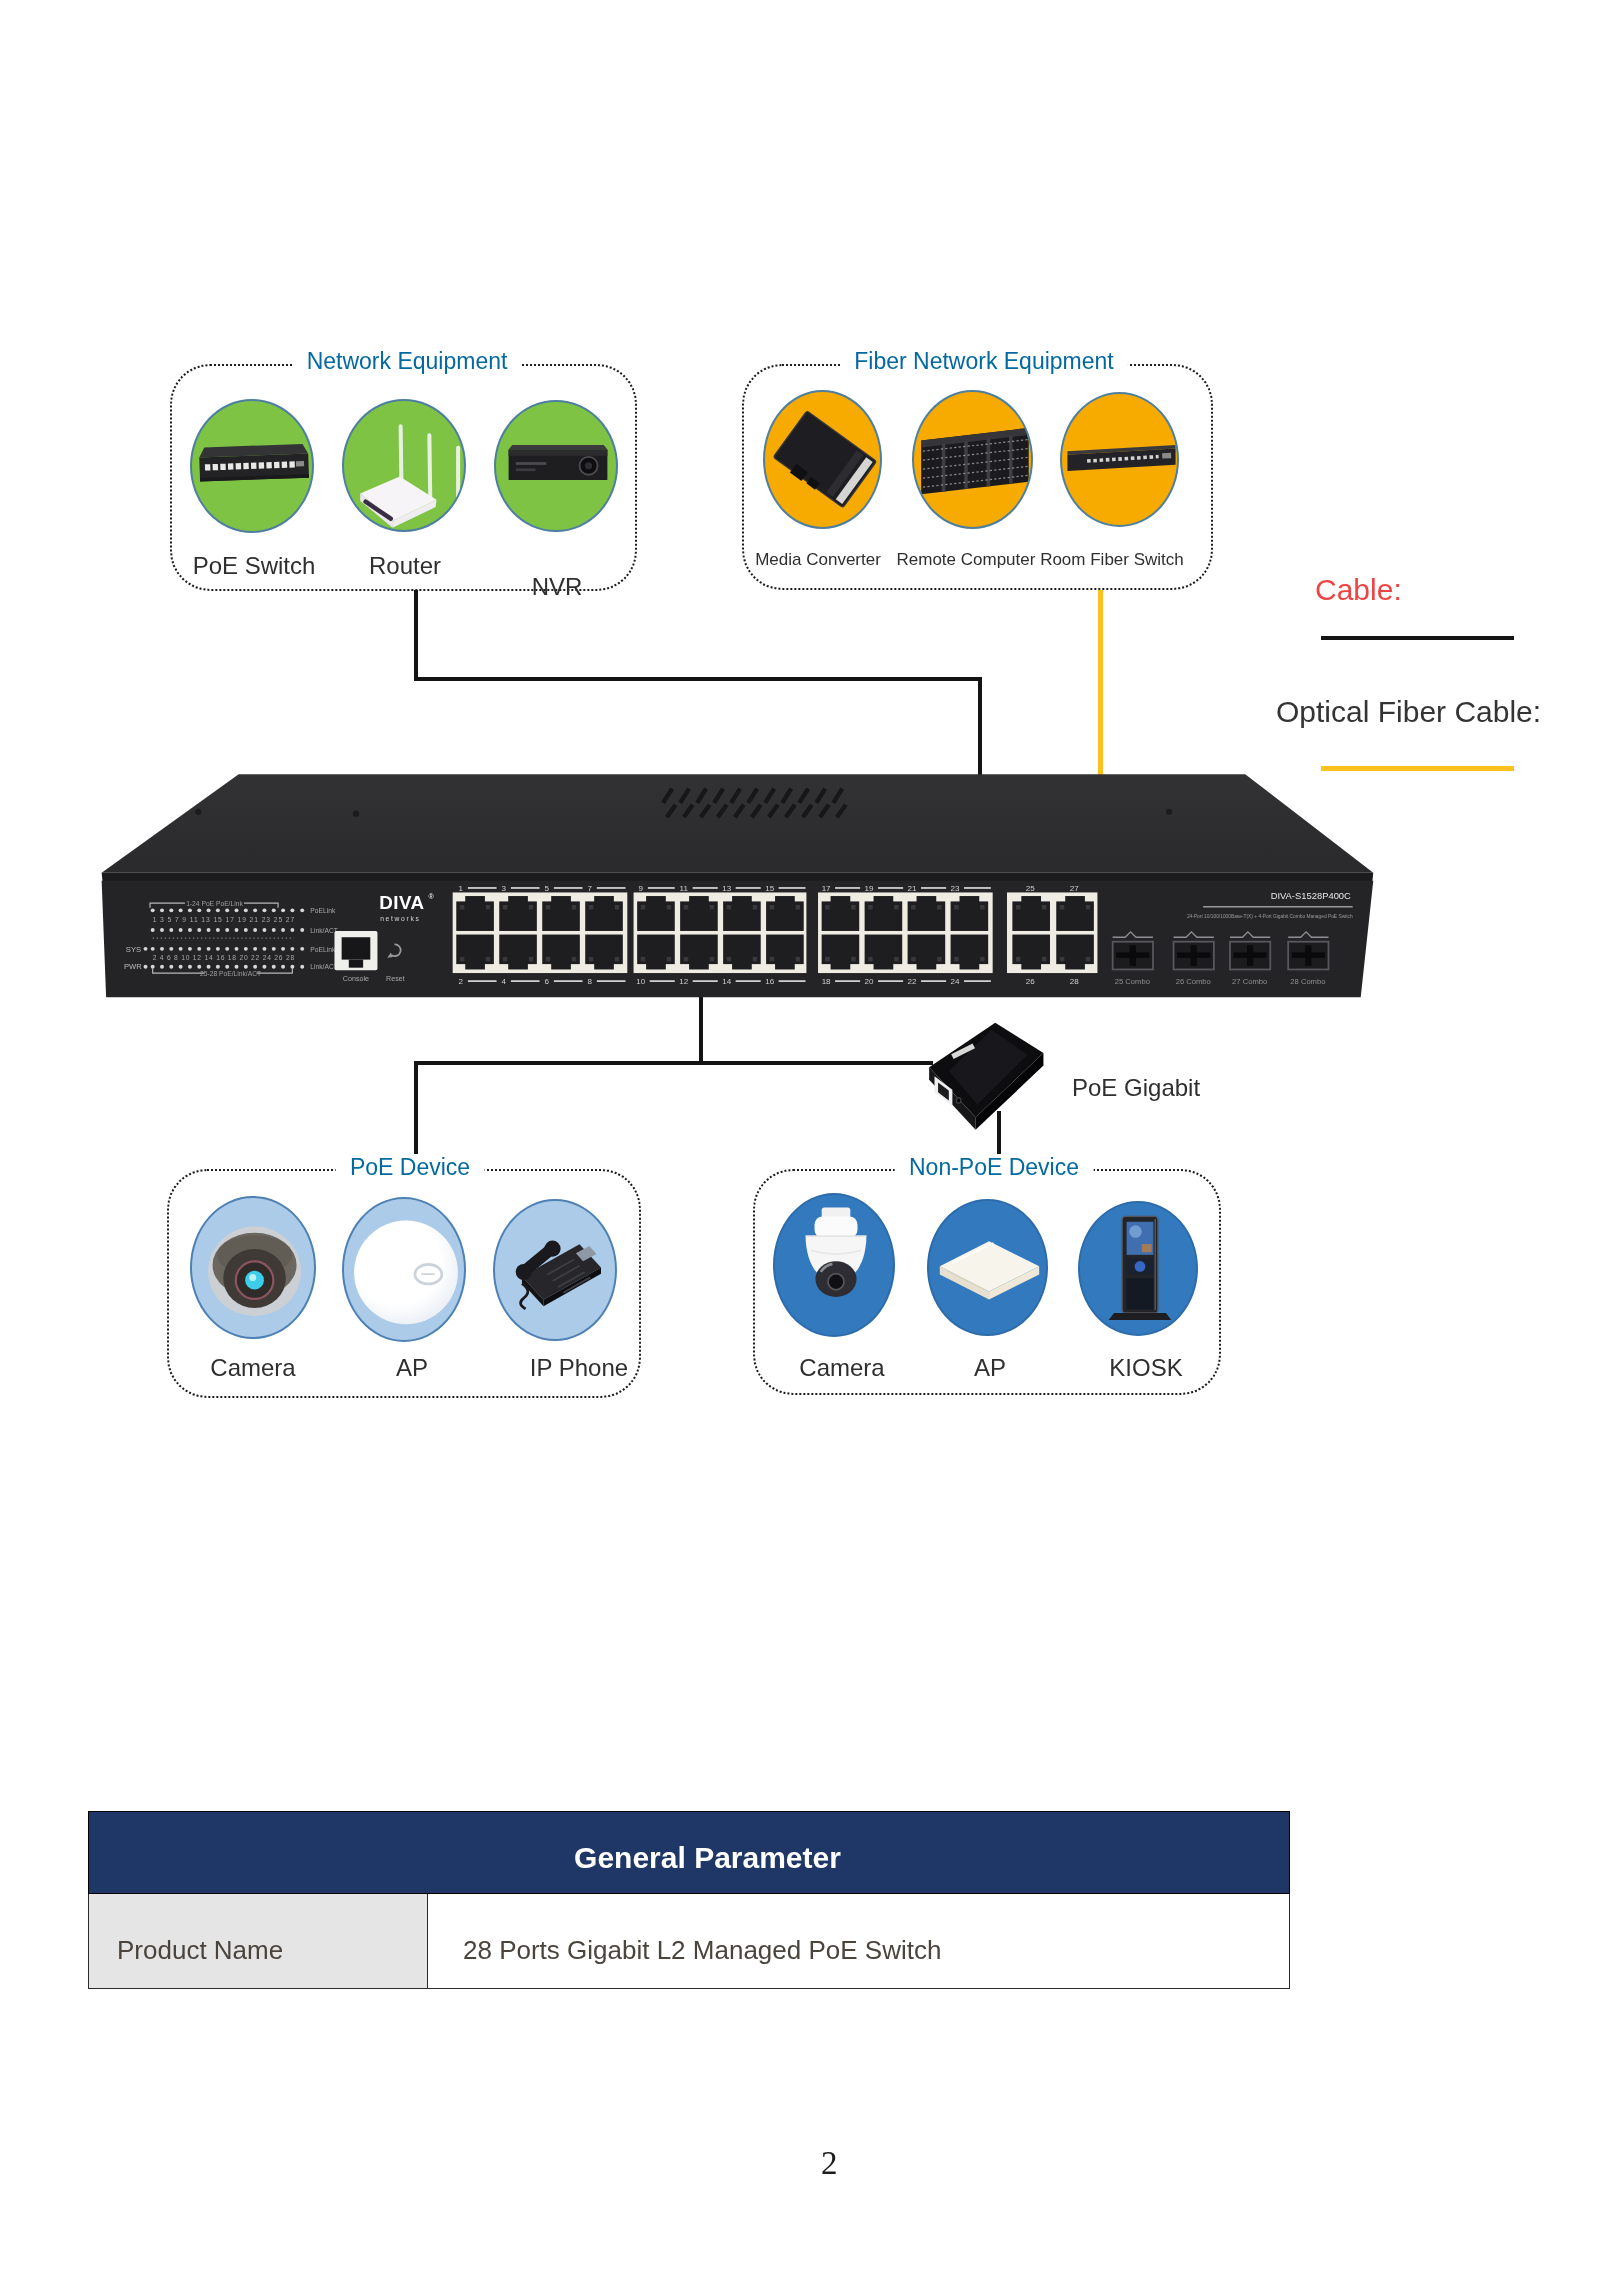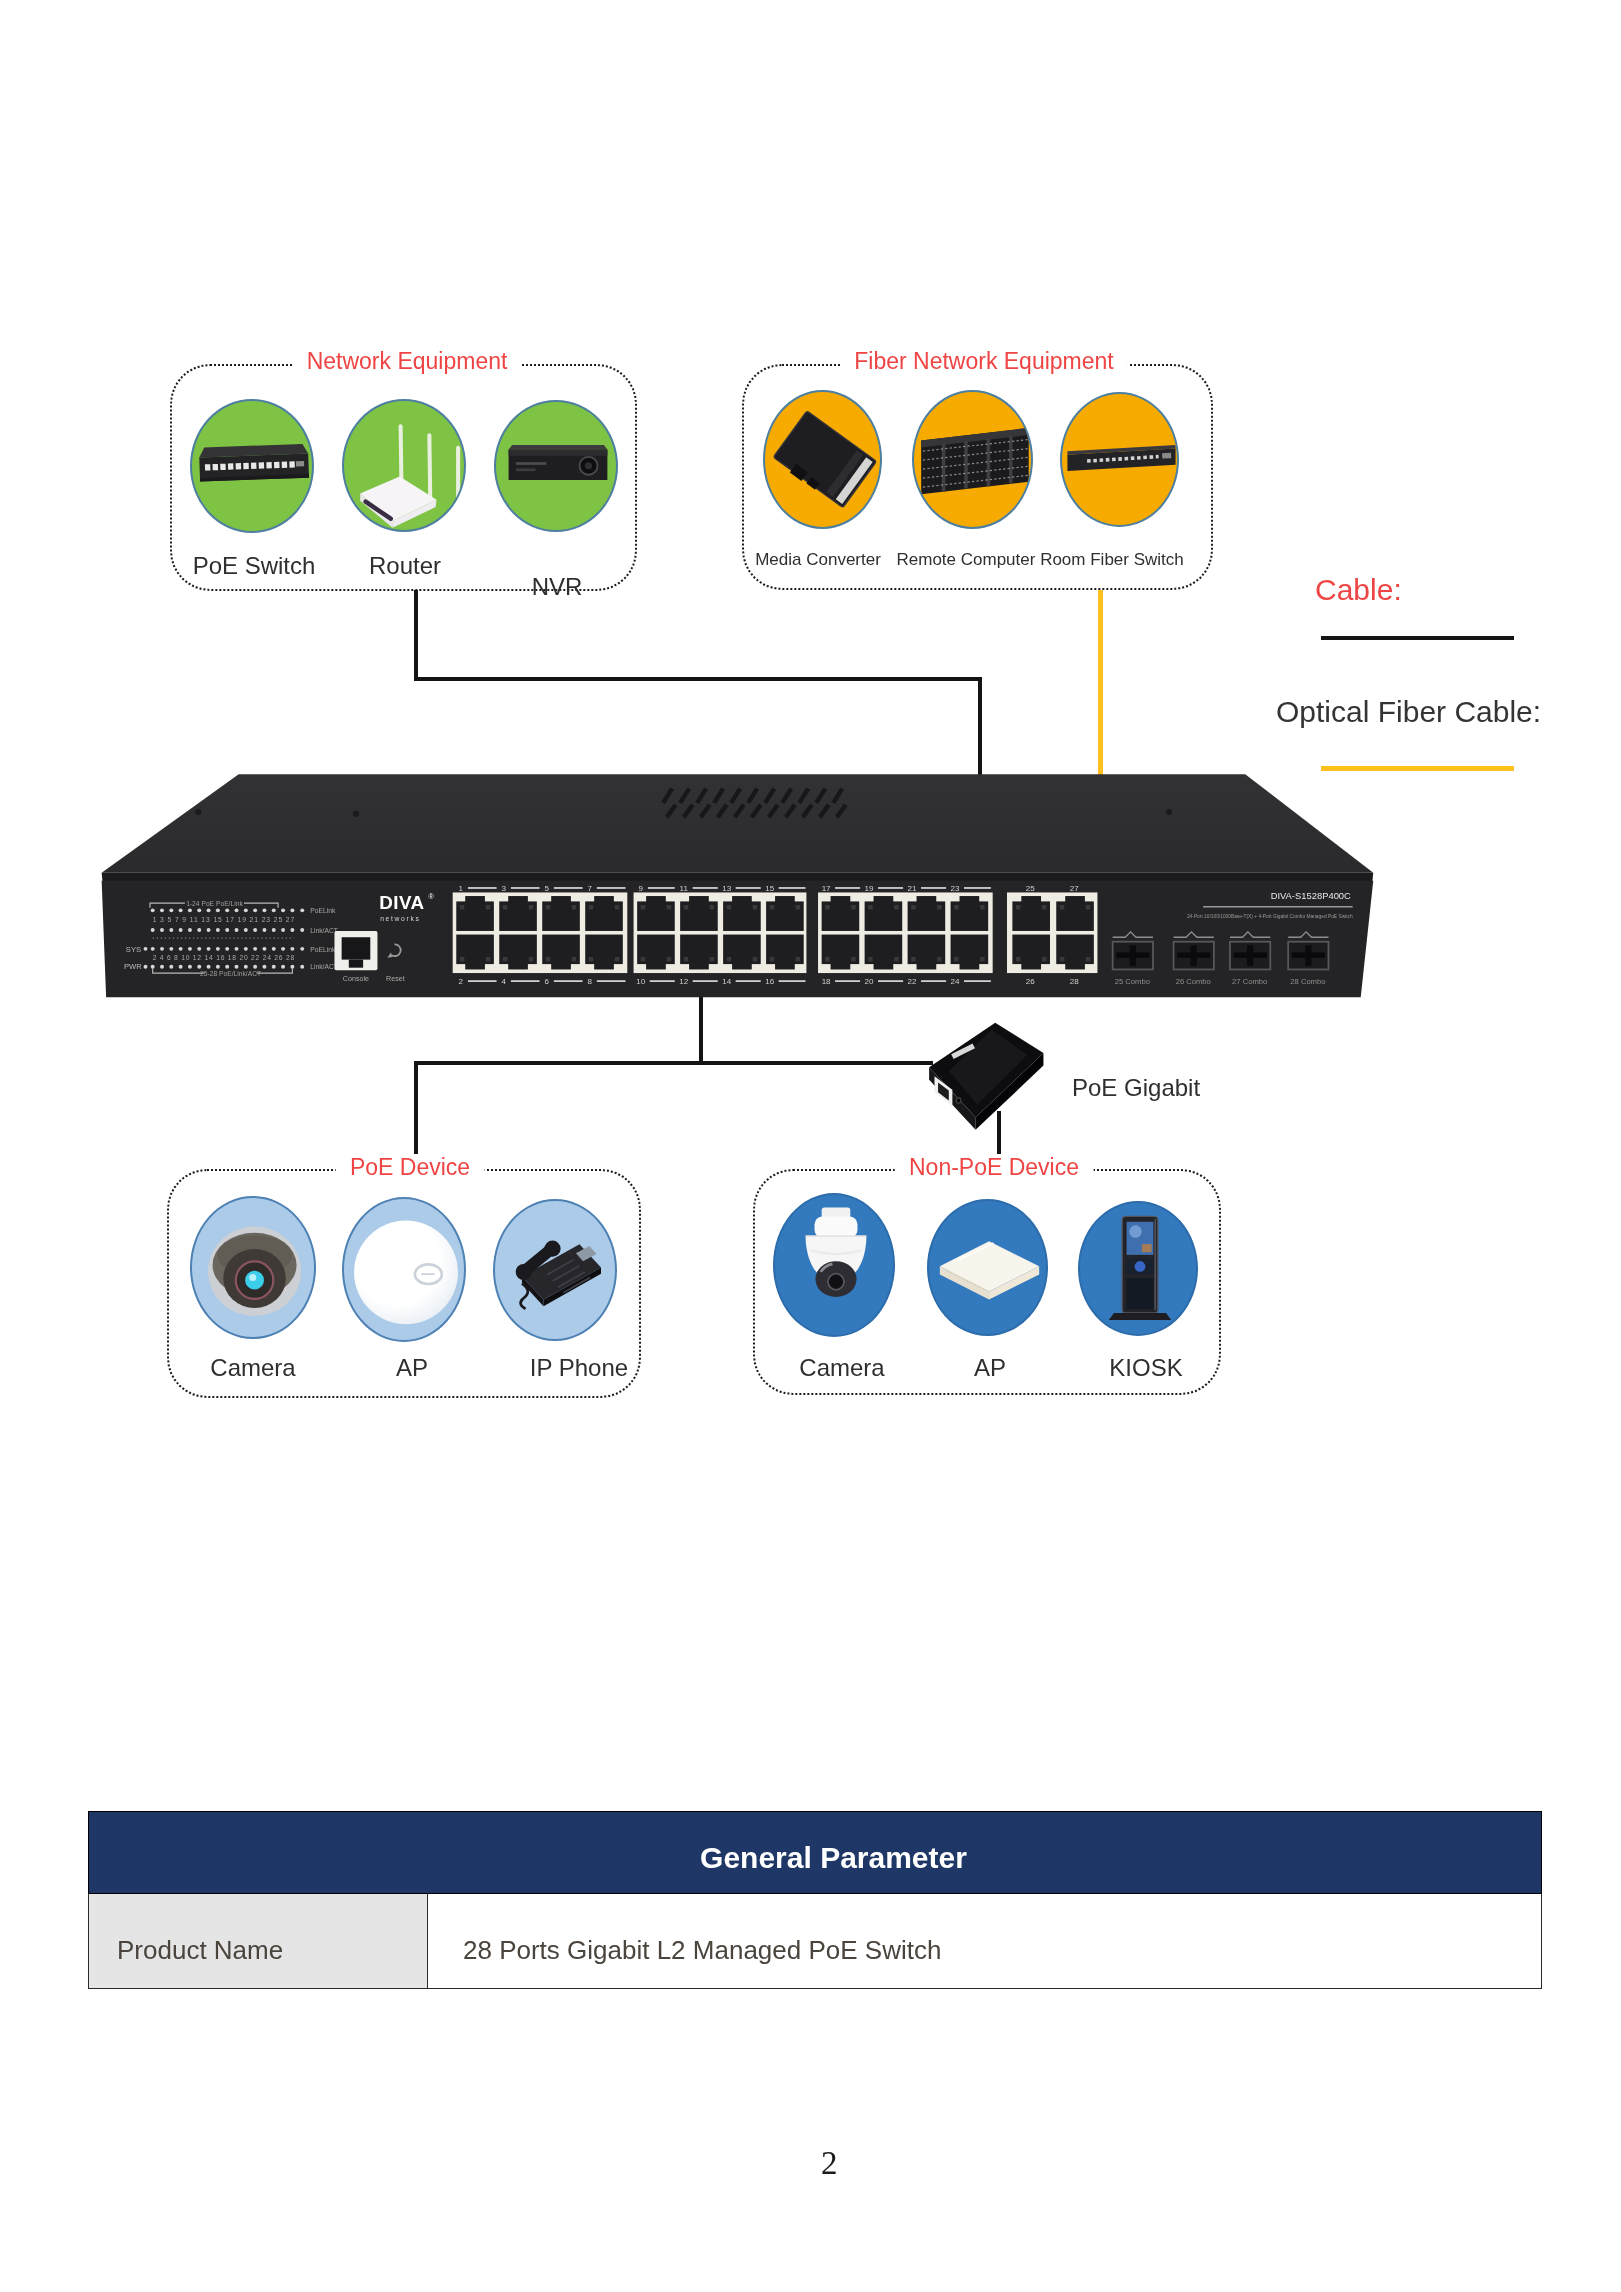--- a/index.html
+++ b/index.html
@@ -1,19 +1,19 @@
 <!DOCTYPE html>
 <html style="font-size:14.3px"><head>
 <meta charset="utf-8">
 <style>
 * { margin:0; padding:0; box-sizing:border-box; }
 html,body { width:1622px; height:2293px; background:#fff; font-family:"Liberation Sans", sans-serif; }
 #page { position:absolute; left:0; top:0; width:1622px; height:2293px; overflow:hidden; }
 .grp { position:absolute; border:2.7px dotted #1c1c1c; border-radius:40px; }
-.gtitle { position:absolute; transform:translateX(-50%); background:#fff; padding:0 14.3px; font-size:23px; color:#ef4444; white-space:nowrap; }
+.gtitle { position:absolute; transform:translateX(-50%); background:#fff; padding:0 14.3px; font-size:23px; color:#0369a1; white-space:nowrap; }
 .clab { position:absolute; transform:translateX(-50%); font-size:24px; color:#2f2f2f; white-space:nowrap; }
 .circ { position:absolute; border-radius:50%; border:2.7px solid #4d7fa0; overflow:hidden; }
 .ln { position:absolute; background:#141414; }
 .yln { position:absolute; background:#fdc01d; }
 </style>
 </head>
 <body>
 <div id="page">
 
 <div class="ln" style="left:414px; top:590px; width:3.6px; height:90px;"></div>
@@ -472,21 +472,21 @@
 <rect x="52" y="62" width="30" height="18" fill="#1a2230"></rect>
 <circle cx="67" cy="71" r="6" fill="#3a6fd8" opacity="0.9"></circle>
 <rect x="52" y="84" width="30" height="35" fill="#141a24"></rect>
 <polygon points="38,123 96,123 102,131 32,131" fill="#1d1d22"></polygon>
 <line x1="84" y1="18" x2="84" y2="120" stroke="#5a5a64" stroke-width="1.5"></line>
 </svg></div>
 <div class="clab" style="left:842px; top:1354px;">Camera</div>
 <div class="clab" style="left:990px; top:1354px;">AP</div>
 <div class="clab" style="left:1146px; top:1354px;">KIOSK</div>
 
-<table style="position:absolute; left:88px; top:1811px; width:1454px; border-collapse:collapse; table-layout:fixed;" cellspacing="0">
+<table style="position:absolute; left:88px; top:1811px; width:1202px; border-collapse:collapse; table-layout:fixed;" cellspacing="0">
   <colgroup>
         <col style="width:339px">
         <col>
       </colgroup>
   <tbody>
         <tr>
           <td colspan="2" style="height:82px; background:#1f3767; border:1.8px solid #000; color:#fff; font-weight:bold; font-size:30px; text-align:center; text-indent:37px; padding-top:10.7px; font-family:'Liberation Sans',sans-serif;">General Parameter</td>
         </tr>
   <tr>
     <td style="width:337px; height:95px; background:#e5e5e5; border:1.8px solid #2b2b2b; padding-left:28px; padding-top:19.7px; font-size:26px; color:#4a443c;">Product Name</td>

